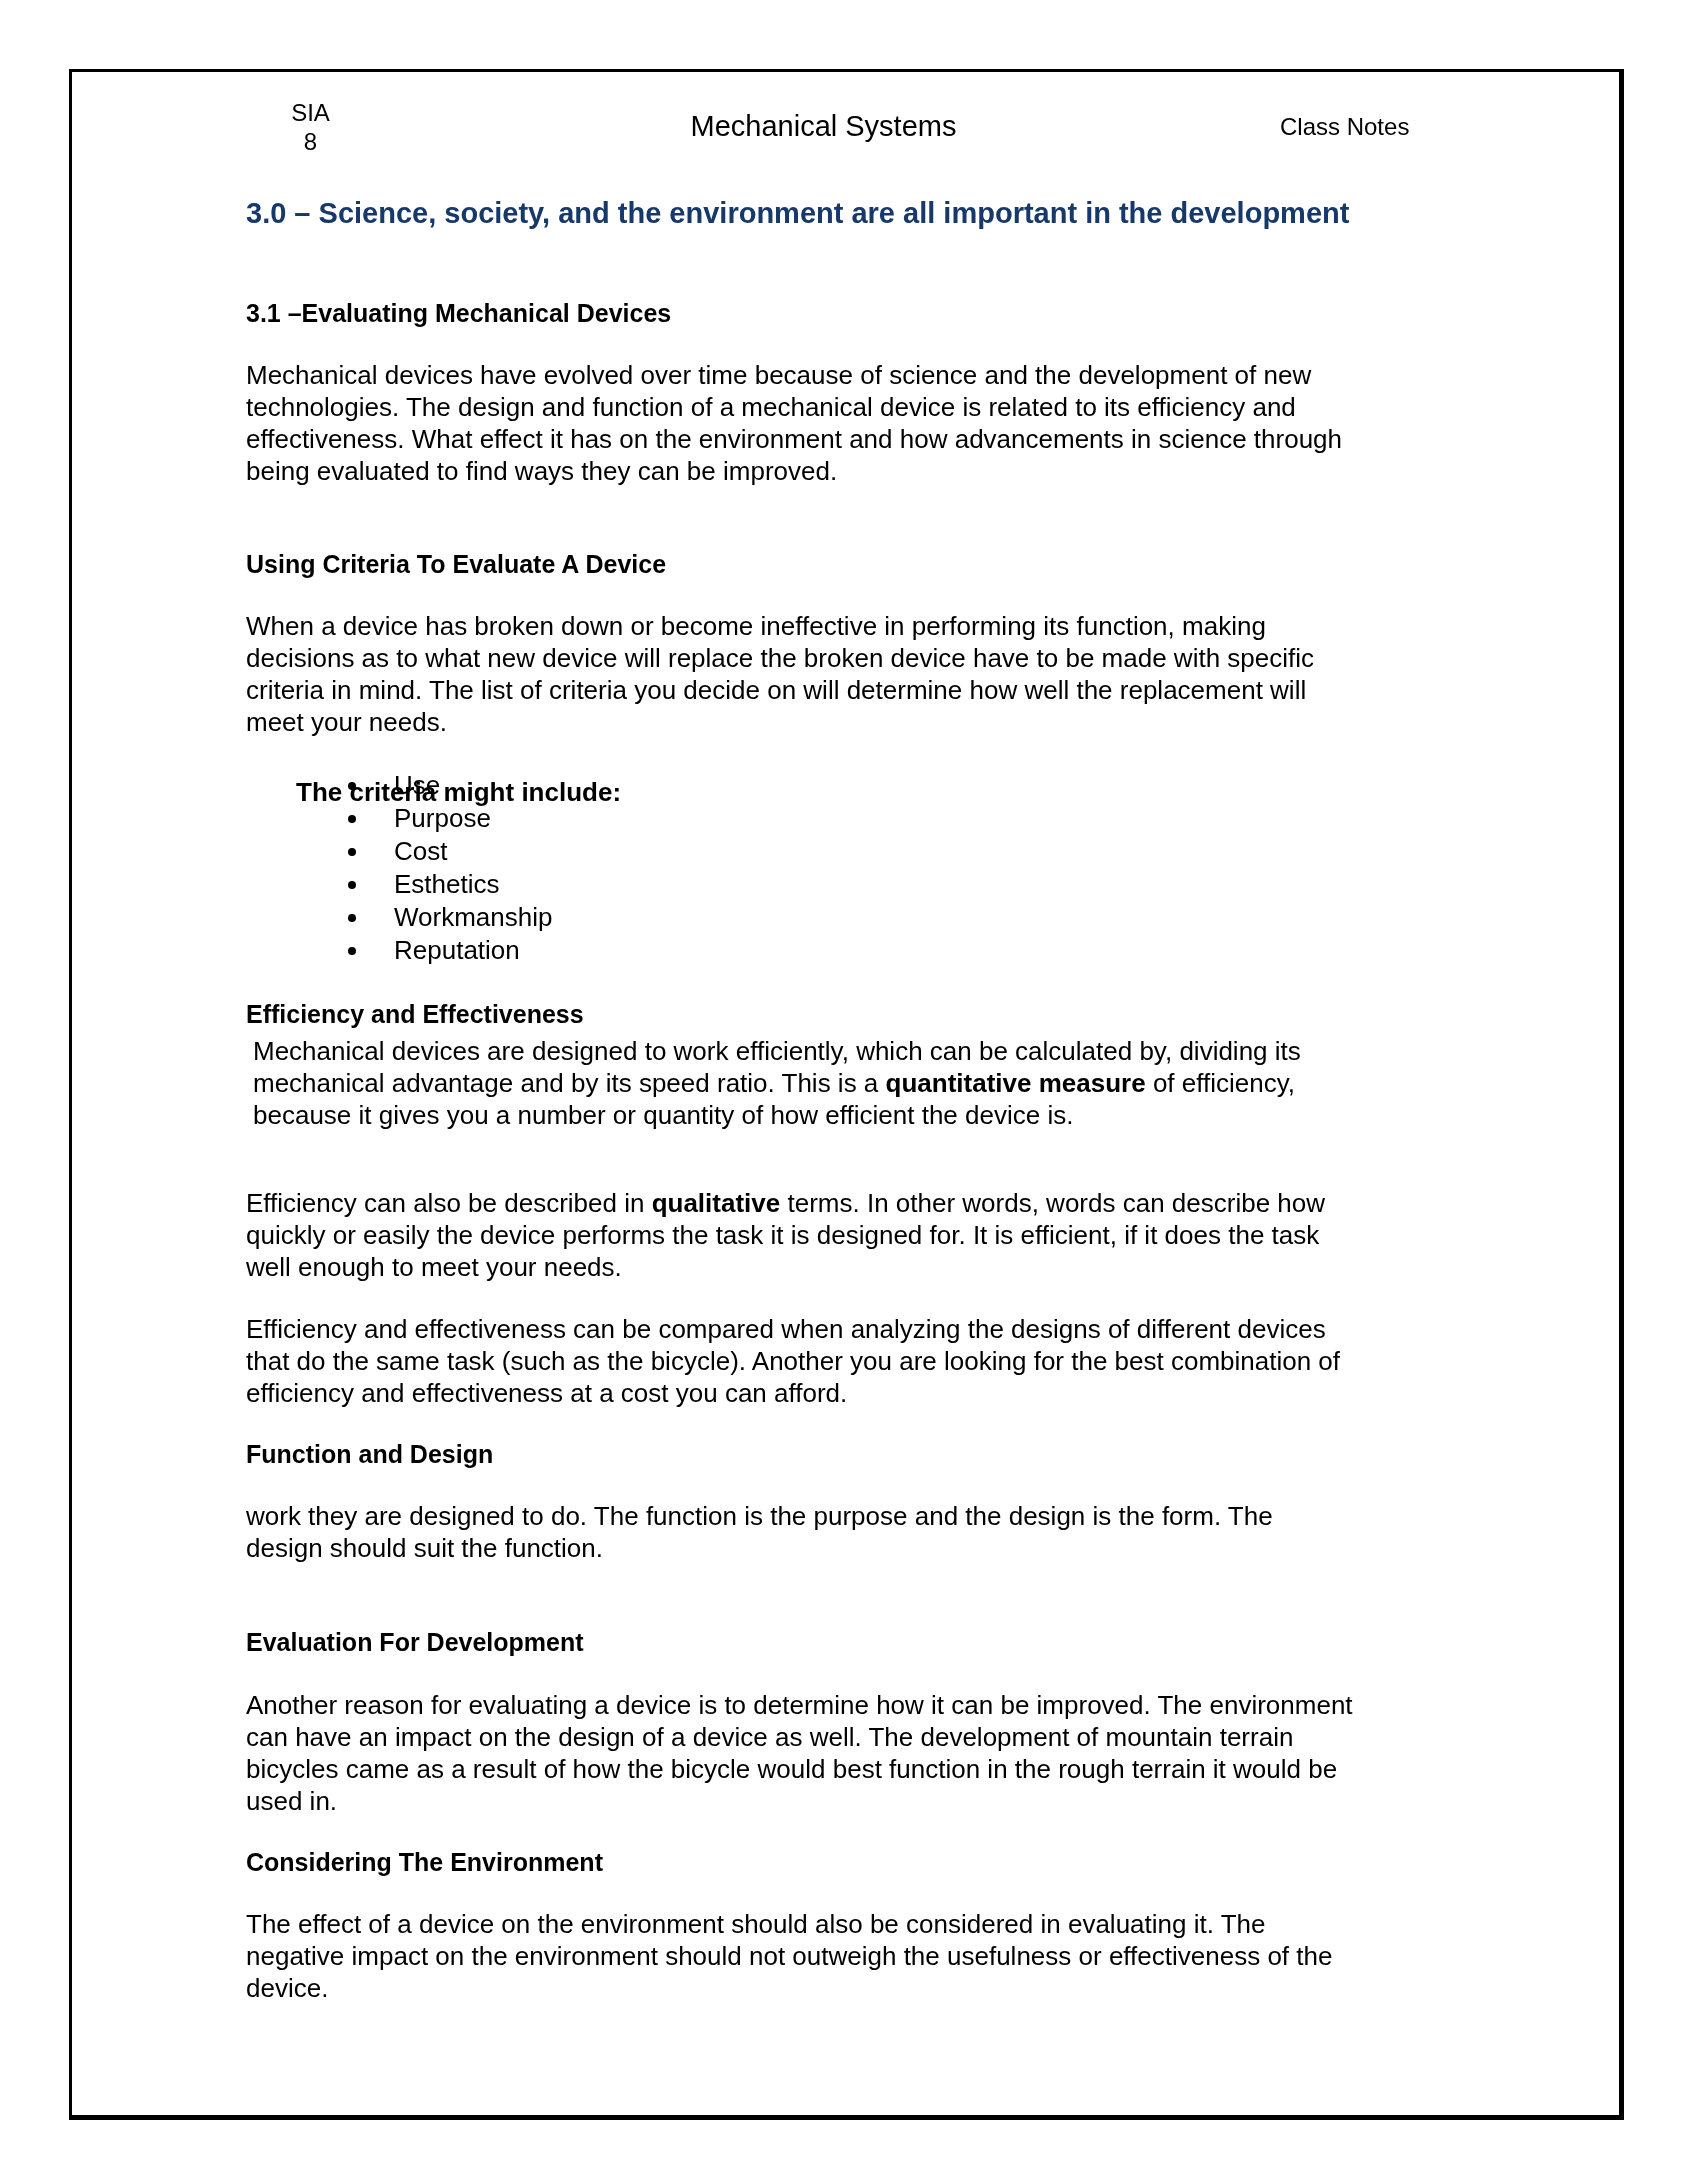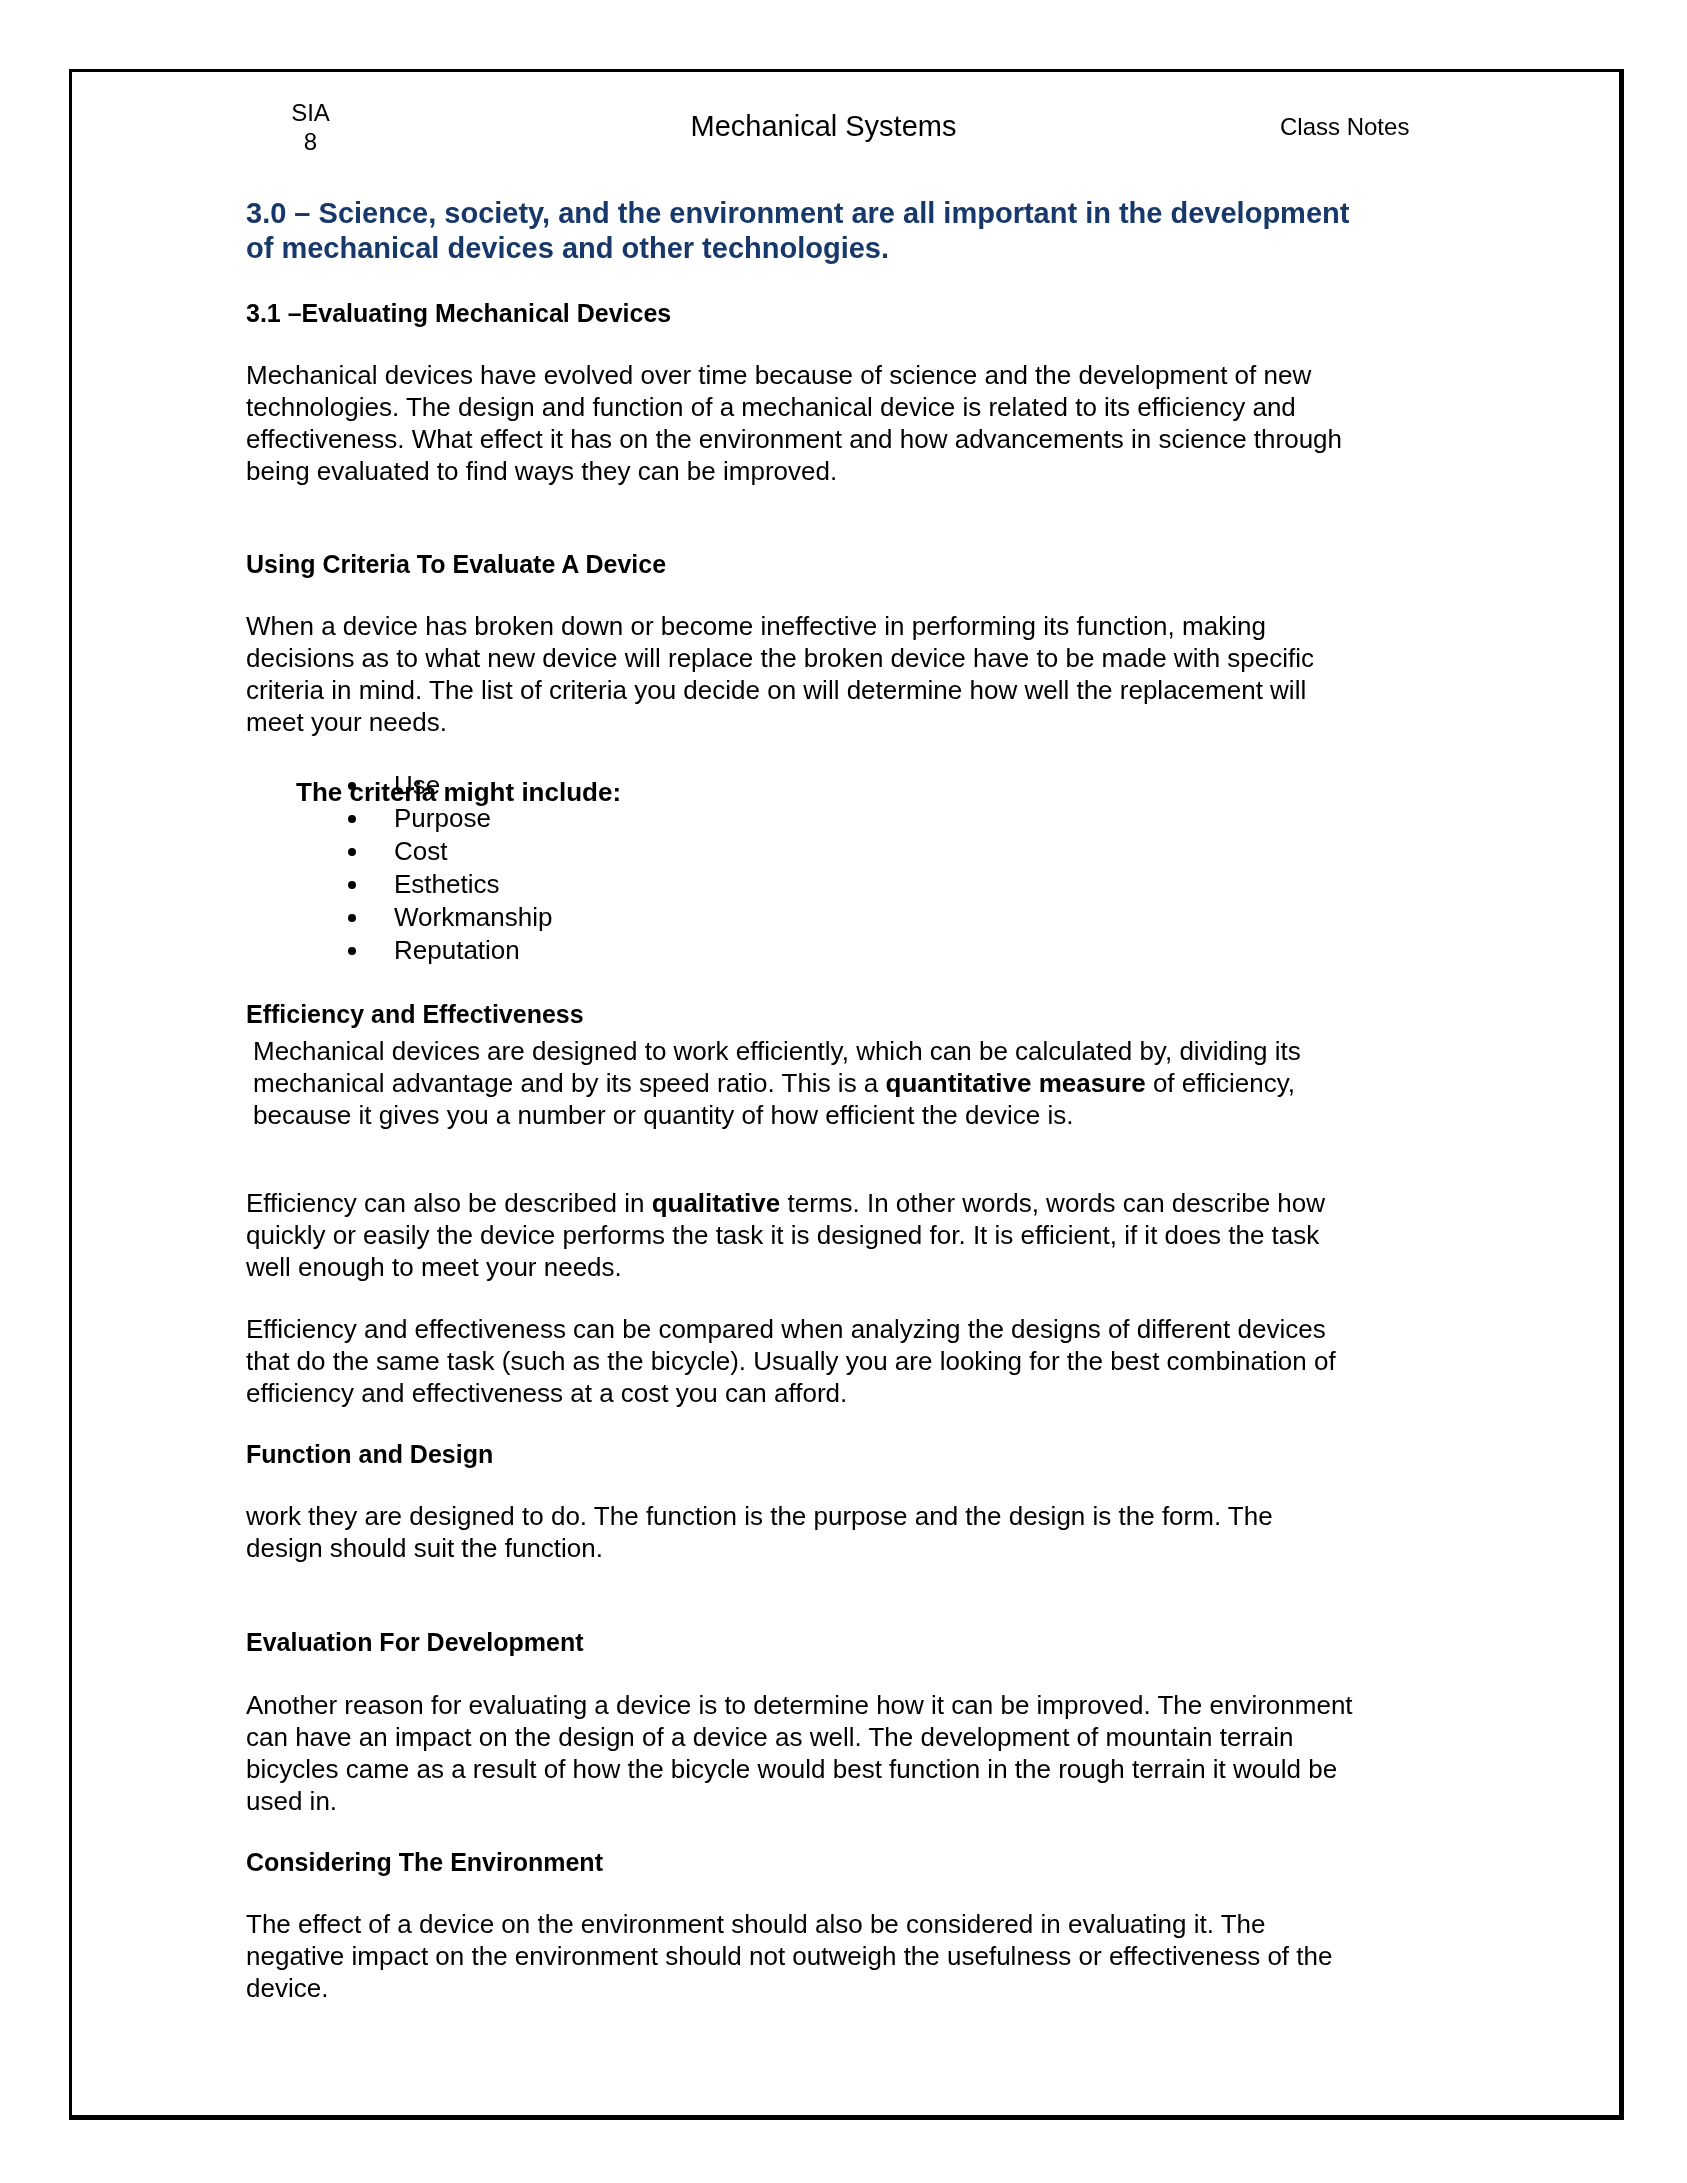--- a/index.html
+++ b/index.html
@@ -108,21 +108,20 @@
 
 <div class="abs hdr-code">
   <div>SIA</div>
   <div>8</div>
 </div>
 <div class="abs hdr-title">Mechanical Systems</div>
 <div class="abs hdr-right">Class Notes</div>
 
 <div class="abs main-heading" style="color: rgb(23, 56, 106);">
   <div>3.0 – Science, society, and the environment are all important in the development</div>
-  <div>of mechanical devices and other technologies.</div>
 </div>
 
 <div class="abs sub-heading" style="top:297px;">3.1 –Evaluating Mechanical Devices</div>
 <div class="abs para" style="top:359px;">
   <div>Mechanical devices have evolved over time because of science and the development of new</div>
   <div>technologies.  The design and function of a mechanical device is related to its efficiency and</div>
   <div>effectiveness.  What effect it has on the environment and how advancements in science through</div>
   <div>being evaluated to find ways they can be improved.</div>
 </div>
 
@@ -149,21 +148,21 @@
   <div><span>mechanical advantage and by its speed ratio.  This is a </span><b>quantitative measure</b><span> of efficiency,</span></div>
   <div>because it gives you a number or quantity of how efficient the device is.</div>
 </div>
 <div class="abs para" style="top:1187px;">
   <div><span>Efficiency can also be described in </span><b>qualitative</b><span> terms.  In other words, words can describe how</span></div>
   <div>quickly or easily the device performs the task it is designed for.  It is efficient, if it does the task</div>
   <div>well enough to meet your needs.</div>
 </div>
 <div class="abs para" style="top:1313px;">
   <div>Efficiency and effectiveness can be compared when analyzing the designs of different devices</div>
-  <div>that do the same task (such as the bicycle). Usually you are looking for the best combination of</div>
+  <div>that do the same task (such as the bicycle). Another you are looking for the best combination of</div>
   <div>efficiency and effectiveness at a cost you can afford.</div>
 </div>
 
 <div class="abs sub-heading" style="top:1438px;">Function and Design</div>
 <div class="abs para" style="top:1500px;">
   <div>work they are designed to do.  The function is the purpose and the design is the form.  The</div>
   <div>design should suit the function.</div>
 </div>
 
 <div class="abs sub-heading" style="top:1626px;">Evaluation For Development</div>

